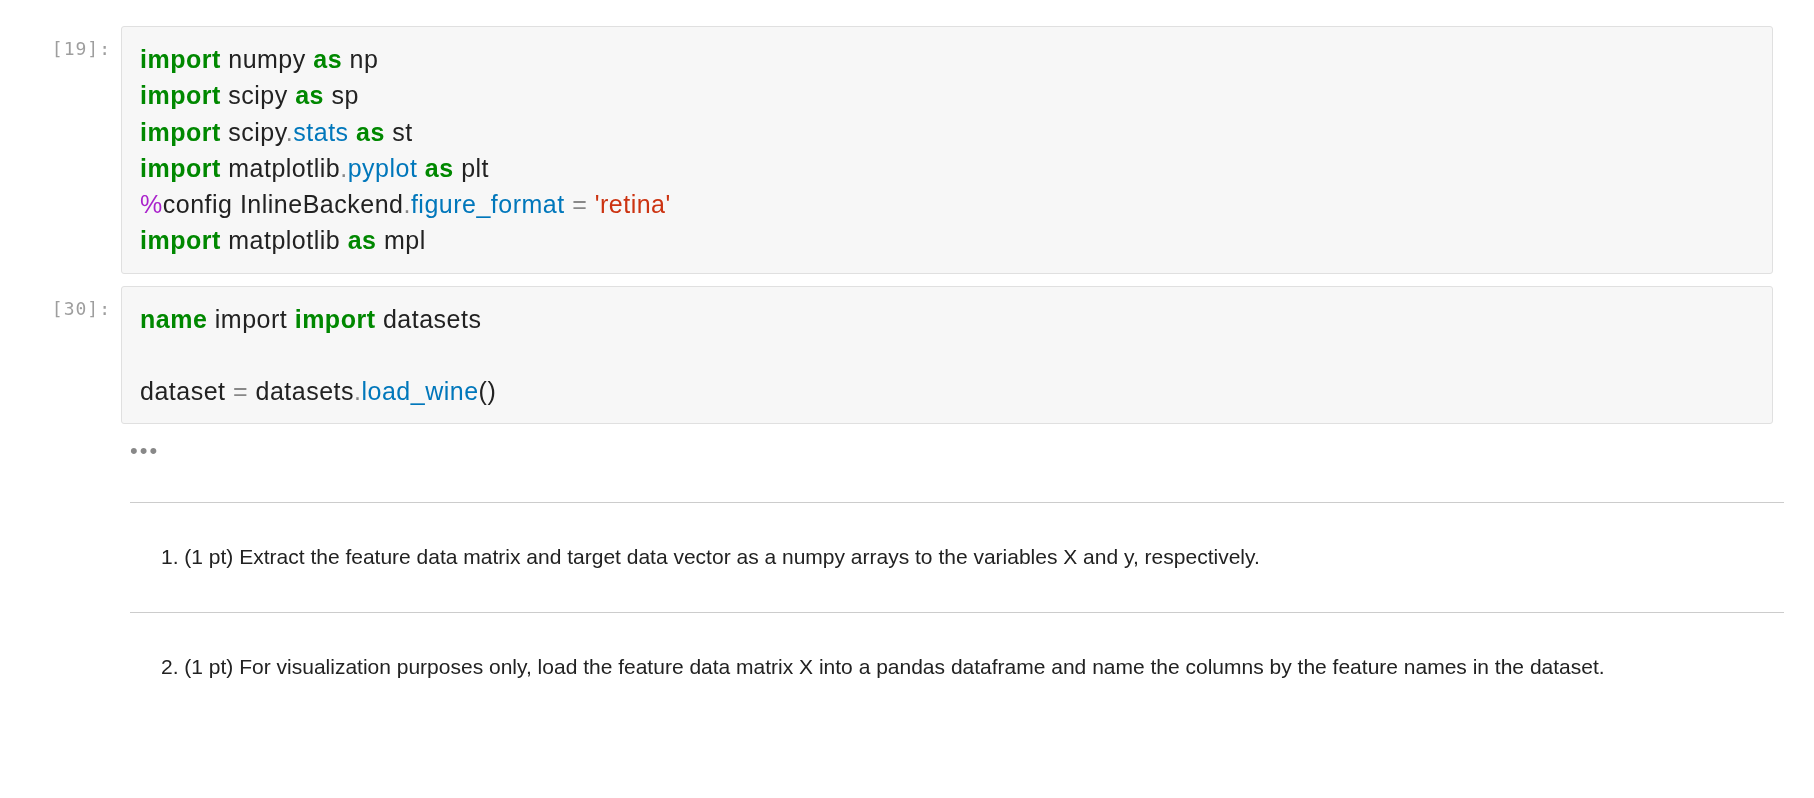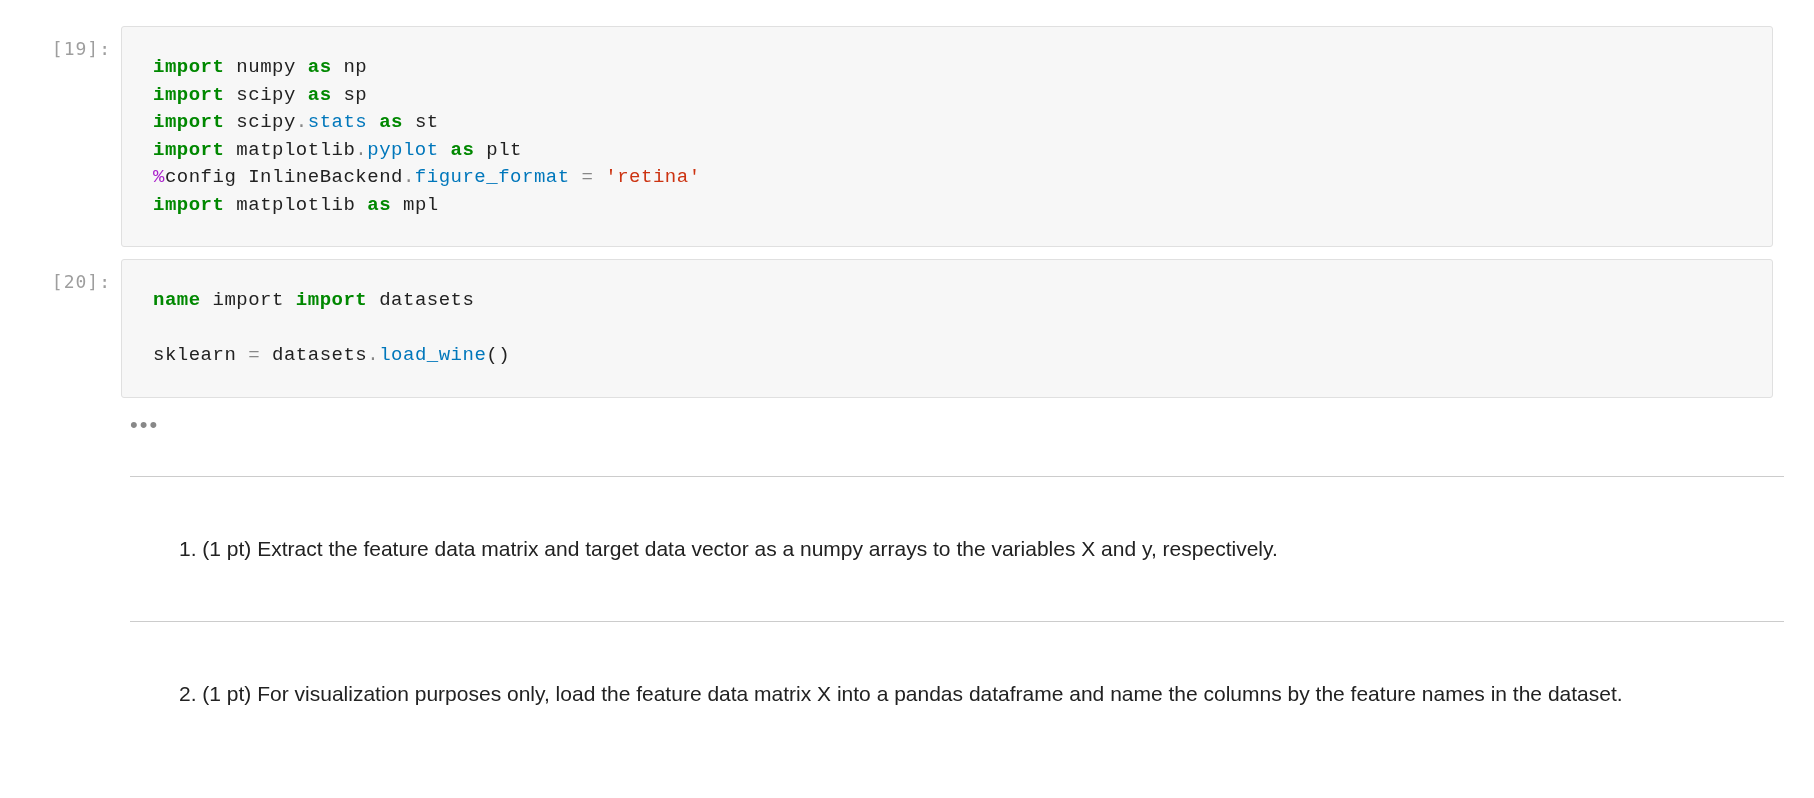--- a/index.html
+++ b/index.html
@@ -31,23 +31,23 @@
   }
   .input-area {
     flex: 1;
     background: #f7f7f7;
     border: 1px solid #e0e0e0;
     border-radius: 3px;
     padding: 10px 14px;
     margin-right: 30px;
   }
   pre.code {
-    margin: 17px;
-    font-family: Liberation Mono, monospace;
-    font-size: 19px;
+    margin: 4px;
+    font-family: Liberation Sans, sans-serif;
+    font-size: 25px;
     line-height: 1.45;
     white-space: pre;
     letter-spacing: 0.5px;
   }
   .kw { color: #008800; font-weight: bold; }
   .nm { color: #222222; }
   .attr { color: #0077bb; }
   .op { color: #888888; }
   .magic { color: #aa22cc; }
   .str { color: #cc3311; }
@@ -78,21 +78,21 @@
     border-left: 5px solid #2196f3;
     margin-left: -5px;
   }
   .markdown-inner {
     margin-left: 155px;
     font-size: 21px;
     line-height: 1.55;
     color: #222222;
   }
   .markdown-inner p {
-    margin: 18px;
+    margin: 0;
   }
   .list-indent {
     padding-left: 30px;
     text-indent: -24px;
   }
 </style>
 </head>
 <body>
 
 <div class="notebook">
@@ -103,25 +103,25 @@
       <pre class="code"><span class="kw">import</span><span> </span><span class="nm">numpy</span><span> </span><span class="kw">as</span><span> </span><span class="nm">np</span>
 <span class="kw">import</span><span> </span><span class="nm">scipy</span><span> </span><span class="kw">as</span><span> </span><span class="nm">sp</span>
 <span class="kw">import</span><span> </span><span class="nm">scipy</span><span class="op">.</span><span class="attr">stats</span><span> </span><span class="kw">as</span><span> </span><span class="nm">st</span>
 <span class="kw">import</span><span> </span><span class="nm">matplotlib</span><span class="op">.</span><span class="attr">pyplot</span><span> </span><span class="kw">as</span><span> </span><span class="nm">plt</span>
 <span class="magic">%</span><span class="nm">config InlineBackend</span><span class="op">.</span><span class="attr">figure_format</span><span> </span><span class="op">=</span><span> </span><span class="str">'retina'</span>
 <span class="kw">import</span><span> </span><span class="nm">matplotlib</span><span> </span><span class="kw">as</span><span> </span><span class="nm">mpl</span></pre>
     </div>
   </div>
 
   <div class="cell">
-    <div class="prompt">[20]:</div>
+    <div class="prompt">[30]:</div>
     <div class="input-area">
       <pre class="code"><span class="kw">name</span><span> </span><span class="nm">import</span><span> </span><span class="kw">import</span><span> </span><span class="nm">datasets</span>
 <span></span>
-<span class="nm">sklearn</span><span> </span><span class="op">=</span><span> </span><span class="nm">datasets</span><span class="op">.</span><span class="attr">load_wine</span><span class="paren">()</span></pre>
+<span class="nm">dataset</span><span> </span><span class="op">=</span><span> </span><span class="nm">datasets</span><span class="op">.</span><span class="attr">load_wine</span><span class="paren">()</span></pre>
     </div>
   </div>
 
   <div class="ellipsis-row">
     <div class="ellipsis-dots">•••</div>
   </div>
 
   <hr class="divider">
 
   <div class="markdown-cell">

